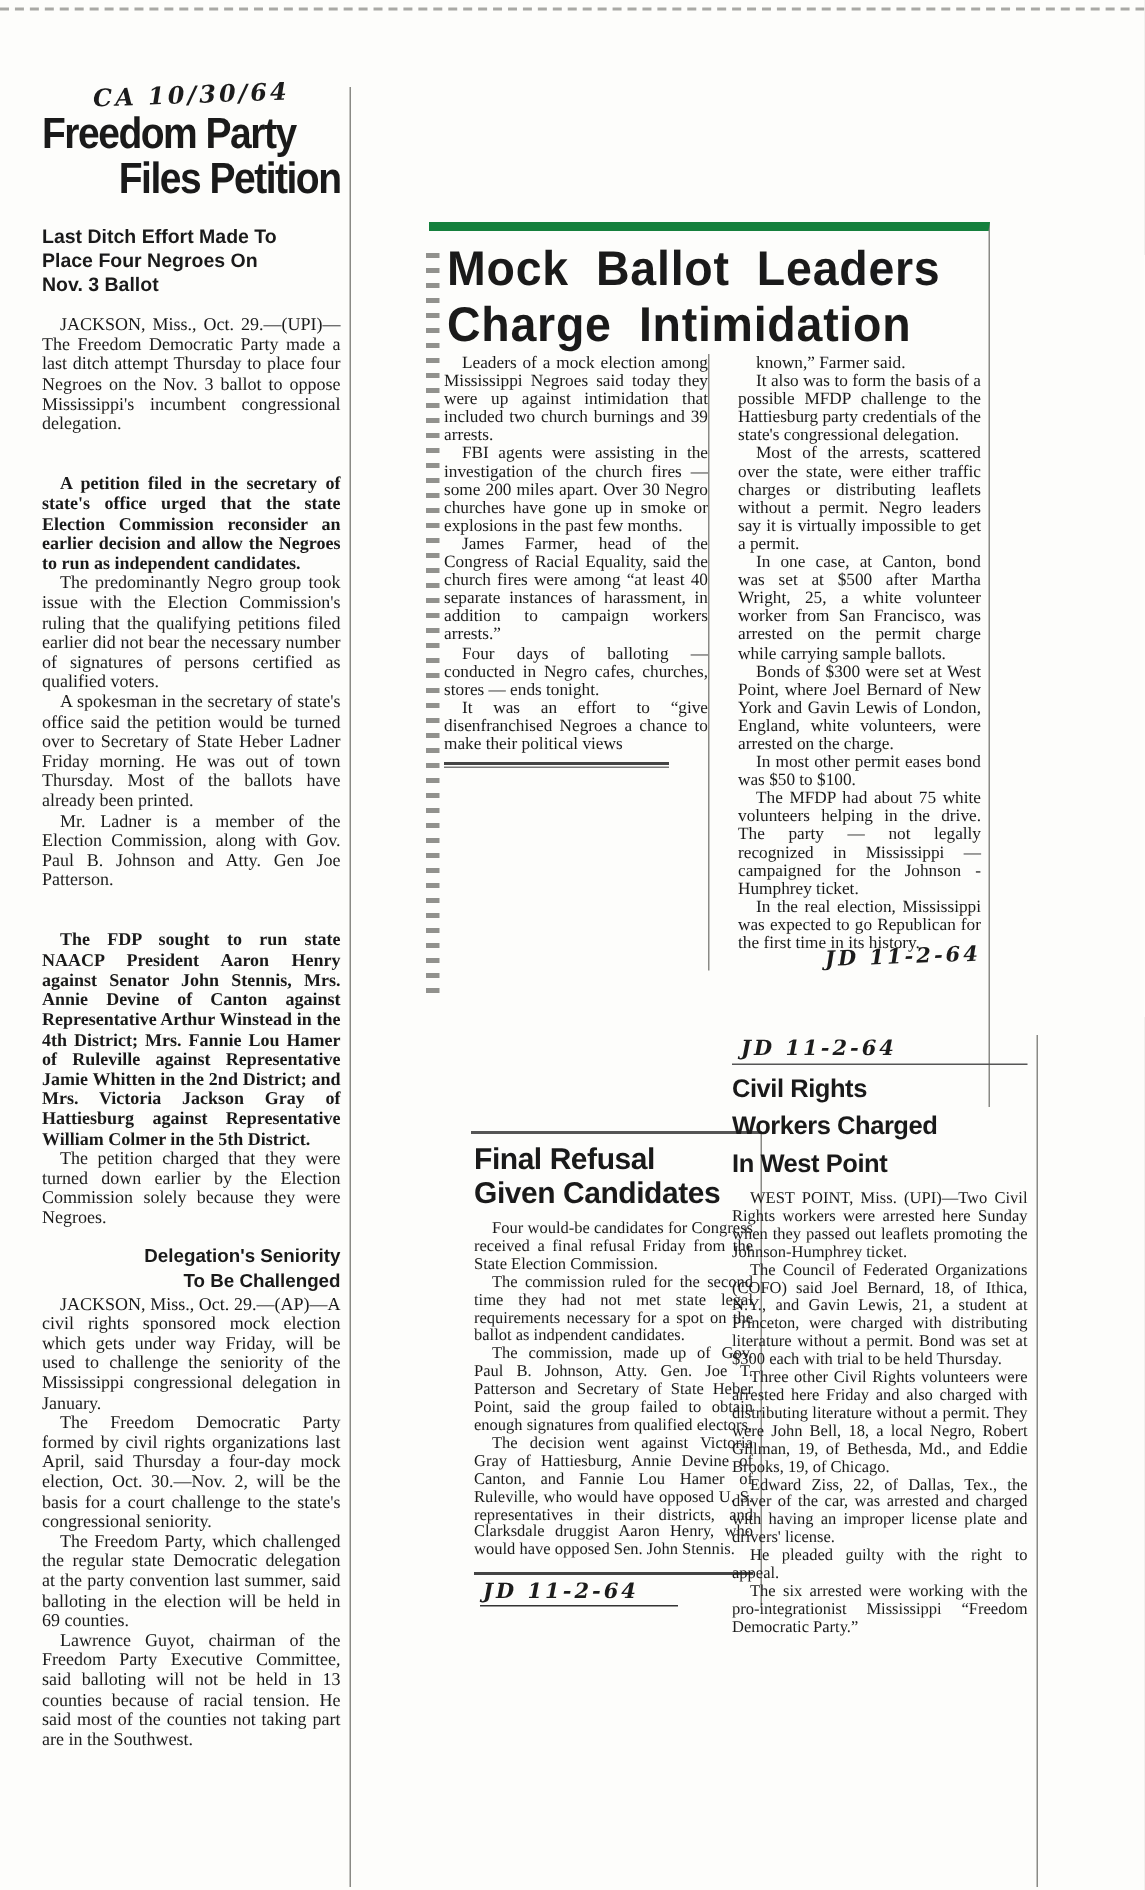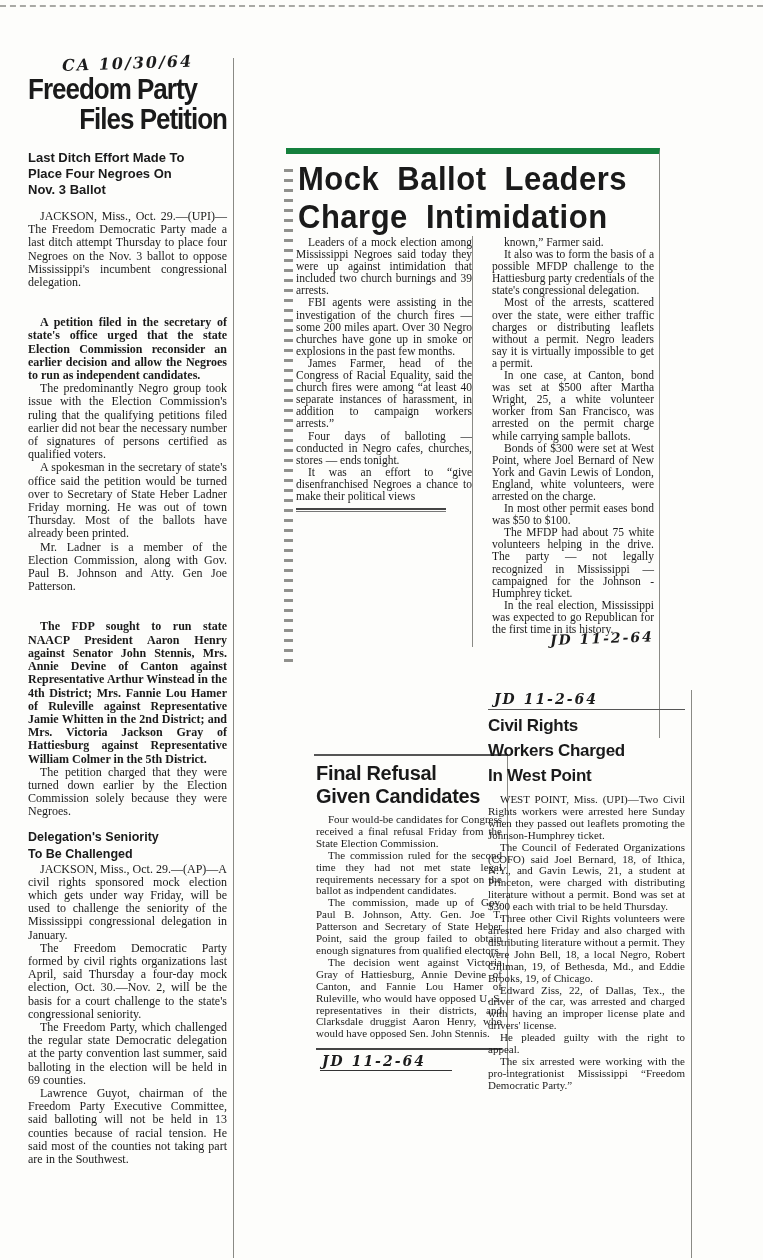--- a/index.html
+++ b/index.html
@@ -23,21 +23,21 @@
         font-size:26px; letter-spacing:-1px; line-height:27px; margin-top:16px;
         transform:scaleY(1.12); transform-origin:top left; }
   .c1-headline .l2 { display:block; text-align:right; }
   .c1-subhead { font-family:"Liberation Sans", sans-serif; font-weight:bold;
         font-size:13px; line-height:16px; text-align:left; margin-top:22px; }
   .c1 .body { margin-top:12px; font-size:12px; line-height:13.2px; }
 
   .body p { text-align:justify; text-indent:12px; }
   .gap { margin-top:27px;font-weight:bold; }
   .subhead2 { font-family:"Liberation Sans", sans-serif; font-weight:bold;
-        font-size:12.5px; line-height:17px; margin-top:10px; }
+        font-size:12.5px; line-height:17px; margin-top:10px;text-align:right; }
 
   
   .c2 { left:286px; top:132px; width:374px; height:590px;
         border-top:6px solid #15803d; border-right:1px solid #8a8a85;margin-top:16px; }
   .c2-marks { position:absolute; left:-2px; top:8px; width:9px; height:500px;
         background:repeating-linear-gradient(#fdfdfb 0 7px, #6d6d68 7px 10px);
         opacity:.75; }
   .c2-headline { font-family:"Liberation Sans", sans-serif; font-weight:bold;
         font-size:31px; line-height:36px; letter-spacing:.5px; word-spacing:9px;
         padding:6px 0 4px 12px; transform:scaleY(1.05); transform-origin:top left; }

